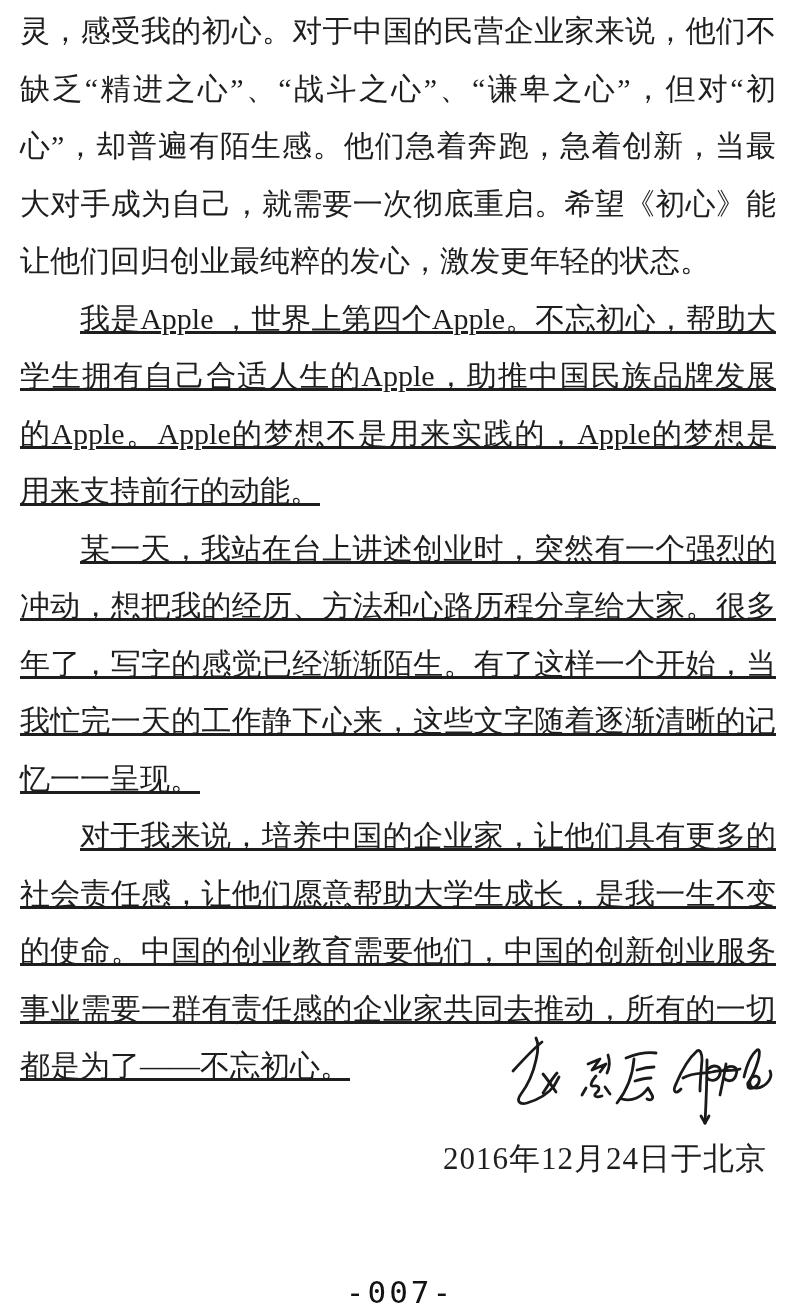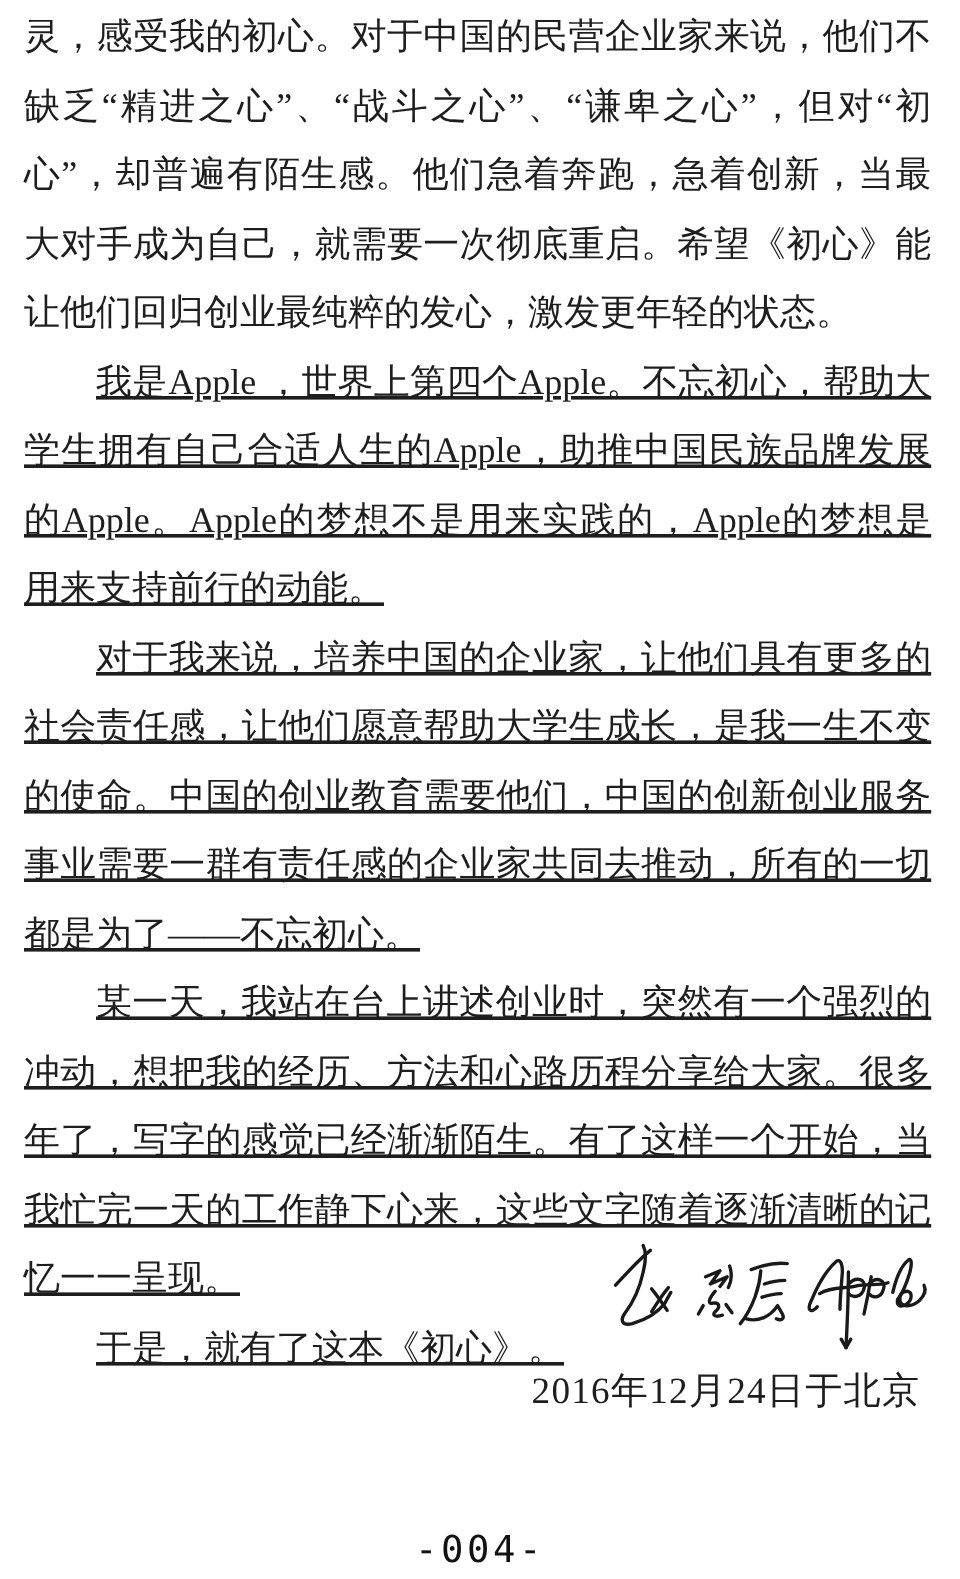--- a/index.html
+++ b/index.html
@@ -56,23 +56,22 @@
   }
 </style>
 </head>
 <body>
 
 <div class="page">
 
   <main class="body-text">
     <p class="para">灵，感受我的初心。对于中国的民营企业家来说，他们不缺乏“精进之心”、“战斗之心”、“谦卑之心”，但对“初心”，却普遍有陌生感。他们急着奔跑，急着创新，当最大对手成为自己，就需要一次彻底重启。希望《初心》能让他们回归创业最纯粹的发心，激发更年轻的状态。</p>
     <p class="para indent">我是Apple ，世界上第四个Apple。不忘初心，帮助大学生拥有自己合适人生的Apple，助推中国民族品牌发展的Apple。Apple的梦想不是用来实践的，Apple的梦想是用来支持前行的动能。</p>
+    <p class="para indent">某一天，我站在台上讲述创业时，突然有一个强烈的冲动，想把我的经历、方法和心路历程分享给大家。很多年了，写字的感觉已经渐渐陌生。有了这样一个开始，当我忙完一天的工作静下心来，这些文字随着逐渐清晰的记忆一一呈现。</p>
     <p class="para indent">对于我来说，培养中国的企业家，让他们具有更多的社会责任感，让他们愿意帮助大学生成长，是我一生不变的使命。中国的创业教育需要他们，中国的创新创业服务事业需要一群有责任感的企业家共同去推动，所有的一切都是为了——不忘初心。</p>
-    <p class="para indent">某一天，我站在台上讲述创业时，突然有一个强烈的冲动，想把我的经历、方法和心路历程分享给大家。很多年了，写字的感觉已经渐渐陌生。有了这样一个开始，当我忙完一天的工作静下心来，这些文字随着逐渐清晰的记忆一一呈现。</p>
-    <p class="para indent">于是，就有了这本《初心》。</p>
   </main>
 
   <div class="signature" role="img" aria-label="赵紫晨 Apple">
     <svg viewBox="0 0 274 114" xmlns="http://www.w3.org/2000/svg" fill="none" stroke="#1a1a1a" stroke-width="2.8" stroke-linecap="round" stroke-linejoin="round">
 
       <path d="M33,12 C36,18 35,26 33,34 C30,48 24,60 18,68 C13,75 16,79 24,77 C34,74 45,68 51,60 L56,51"></path>
       <path d="M10,45 C20,34 30,23 39,16"></path>
       <path d="M40,48 C45,54 49,60 53,66"></path>
       <path d="M54,47 C48,54 44,61 40,67"></path>
 
@@ -100,15 +99,15 @@
       <path d="M221,44 C228,37 236,41 233,49 C231,56 224,56 221,52"></path>
 
       <path d="M241,51 C244,38 249,28 254,24 C257,22 257,28 255,35 C252,45 248,53 245,57"></path>
 
       <path d="M245,57 C244,62 247,64 252,61 C257,58 258,51 253,50 C249,50 246,53 247,58 C248,63 256,64 263,58 C267,54 269,49 267,45"></path>
     </svg>
   </div>
 
   <div class="dateline">2016年12月24日于北京</div>
 
-  <div class="page-number">-004-</div>
+  <div class="page-number">-007-</div>
 
 </div>
 
 </body></html>

